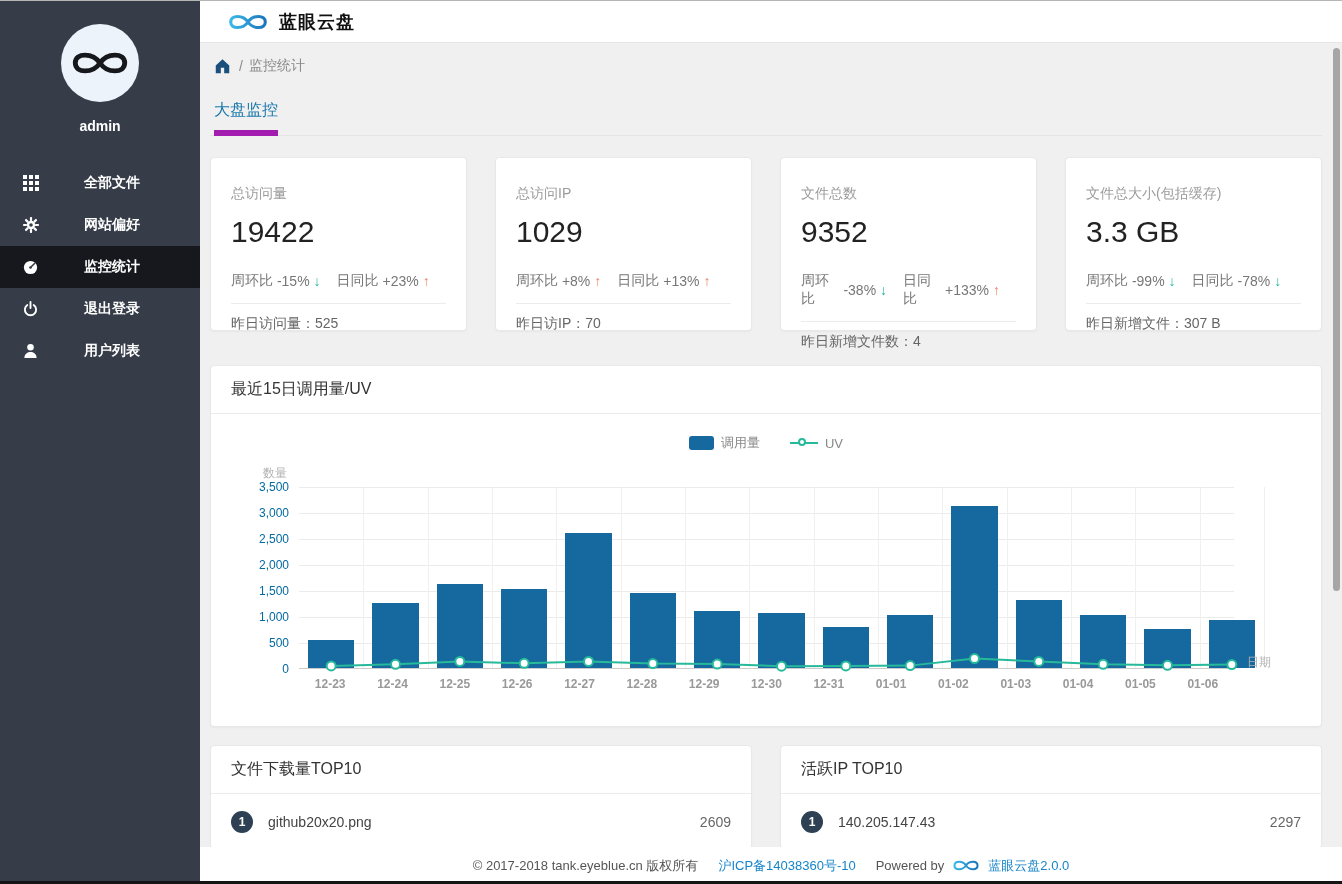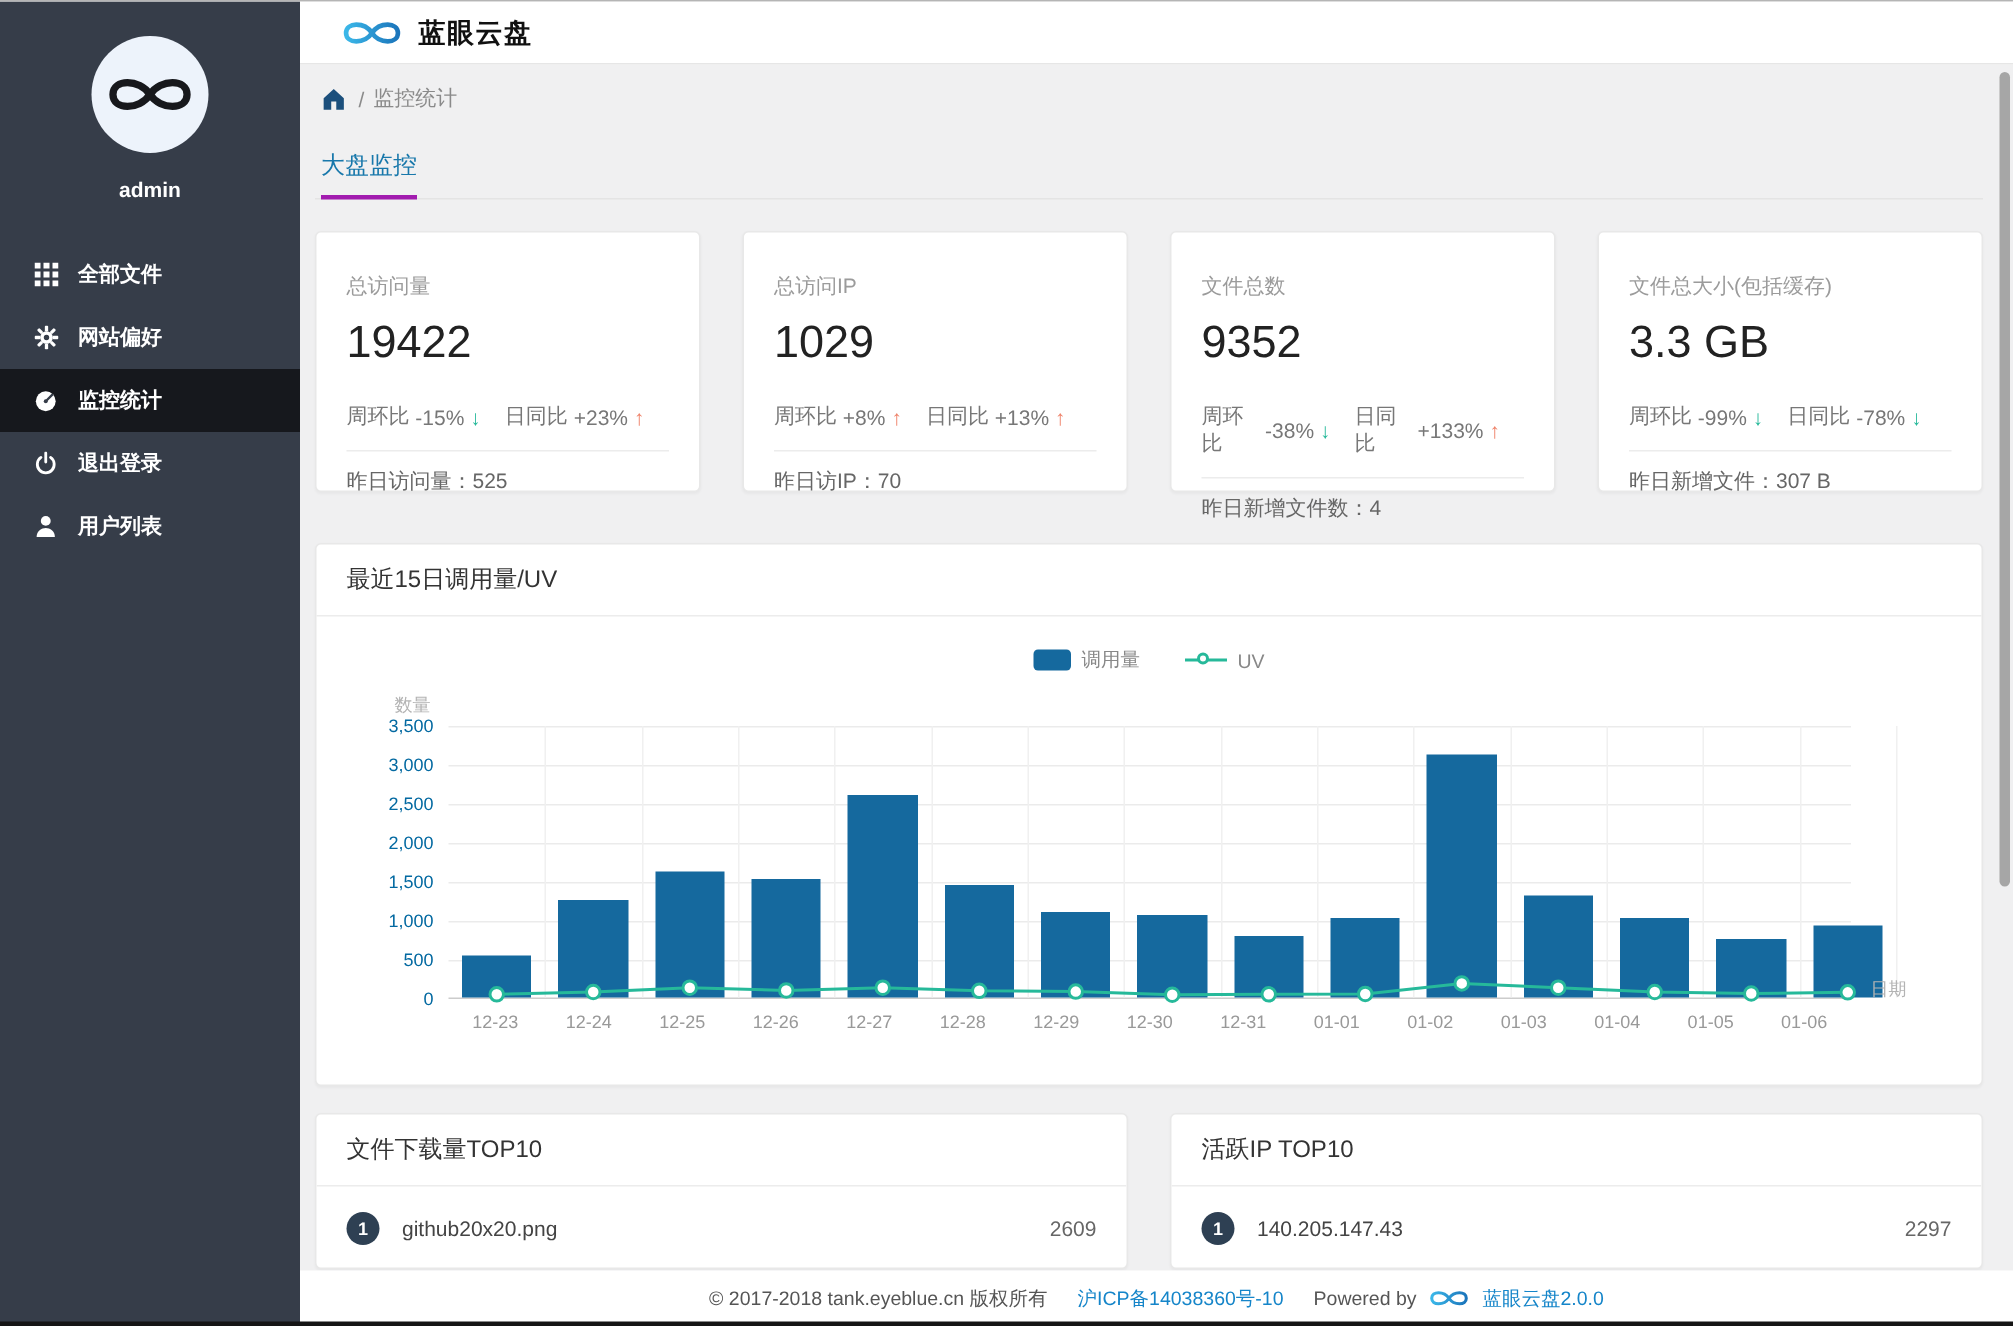--- a/index.html
+++ b/index.html
@@ -6,36 +6,36 @@
   html,body { width:1342px; height:884px; overflow:hidden; }
   body { font-family:"Liberation Sans","DejaVu Sans",sans-serif; background:#f0f0f1; position:relative; border-top:1px solid #b5b5b5; }
   .layout { display:flex; width:100%; height:100%; }
 
   
   .sidebar { width:200px; background:#363d49; color:#fff; flex-shrink:0; display:flex; flex-direction:column; }
   .avatar-wrap { display:flex; flex-direction:column; align-items:center; padding-top:23px; }
   .avatar { width:78px; height:78px; border-radius:50%; background:#edf3fb; display:flex; align-items:center; justify-content:center; }
   .username { margin-top:16px; font-size:14px; font-weight:bold; color:#fff; }
   .menu { margin-top:28px; }
-  .menu-item { display:flex; align-items:center; height:42px; padding-left:22px; cursor:pointer; }
+  .menu-item { display:flex; align-items:center; height:42px; padding-left:22px; cursor:pointer;gap:32px; }
   .menu-item.active { background:#16181d; }
   .menu-item .mi-icon { width:17px; height:17px; display:inline-flex; align-items:center; justify-content:center; }
   .menu-item .mi-label { margin-left:13px; font-size:14px; font-weight:bold; color:#fff; }
 
   
   .main { flex:1; display:flex; flex-direction:column; position:relative; min-width:0; }
   .topbar { height:42px; background:#fff; border-bottom:1px solid #e6e6e6; display:flex; align-items:center; padding-left:27px; flex-shrink:0; }
   .topbar .app-title { font-size:18px; font-weight:bold; color:#111; margin-left:10px; letter-spacing:1px; }
 
   .content { flex:1; overflow:hidden; padding:0 20px 0 10px; }
   .breadcrumb { display:flex; align-items:center; margin-top:14px; padding-left:4px; font-size:14px; color:#8a8a8a; }
   .breadcrumb .crumb-sep { margin:0 6px 0 8px; }
 
   .tabs-row { margin-top:25px; border-bottom:1px solid #e4e4e4; padding-left:4px; }
-  .tab { display:inline-block; font-size:16px; color:#1878ab; padding-bottom:9px; border-bottom:3px solid #a21caf; margin-bottom:-1px; cursor:pointer;text-align:center; }
+  .tab { display:inline-block; font-size:16px; color:#1878ab; padding-bottom:9px; border-bottom:6px solid #a21caf; margin-bottom:-1px; cursor:pointer;text-align:center; }
 
   
   .stat-grid { display:grid; grid-template-columns:repeat(4,1fr); gap:28px; margin-top:21px; }
   .card { background:#fff; border:1px solid #e8e8e8; border-radius:4px; box-shadow:0 1px 2px rgba(0,0,0,.04); }
   .stat-card { height:174px; padding:27px 20px 0 20px; position:relative; }
   .stat-label { font-size:14px; color:#9b9b9b; }
   .stat-value { font-size:30px; color:#222; margin-top:12px; }
   .stat-compare { display:flex; align-items:center; font-size:14px; color:#777; margin-top:23px; }
   .cmp-group { display:flex; align-items:center; margin-right:16px; }
   .arrow { font-size:14px; margin-left:4px; font-weight:bold; }
@@ -56,21 +56,21 @@
   .chart-area { position:relative; margin-top:35px; padding-left:88px; padding-right:87px; }
   .yaxis-name { position:absolute; left:52px; top:-22px; font-size:12px; color:#b3b3b3; }
   .xaxis-name { position:absolute; right:50px; bottom:20px; font-size:12px; color:#b3b3b3; }
   .plot { position:relative; height:182px; border-bottom:1px solid #ccc; }
   .gridline-h { position:absolute; left:0; right:0; height:1px; background:#ebebeb; }
   .gridline-v { position:absolute; top:0; bottom:0; width:1px; background:#f0f0f0; }
   .ytick { position:absolute; right:100%; transform:translateY(-50%); padding-right:10px; font-size:12px; color:#0369a1; white-space:nowrap; }
   .bar { position:absolute; bottom:0; }
   .uv-svg { position:absolute; left:0; top:0; overflow:visible; }
   .xticks { display:flex; margin-top:8px; }
-  .xtick { flex:1; text-align:center; font-size:12px; color:#999; }
+  .xtick { flex:1; text-align:center; font-size:12px; color:#999;font-weight:bold; }
 
   
   .lists-grid { display:grid; grid-template-columns:1fr 1fr; gap:28px; margin-top:18px; }
   .list-card { height:104px; overflow:hidden; }
   .list-row { display:flex; align-items:center; padding:17px 20px 0 20px; }
   .rank-badge { width:22px; height:22px; border-radius:50%; background:#2e4053; color:#fff; font-size:12px; font-weight:bold; display:flex; align-items:center; justify-content:center; flex-shrink:0; }
   .row-name { margin-left:15px; font-size:14px; color:#444; flex:1; }
   .row-value { font-size:14px; color:#666; }
 
   

